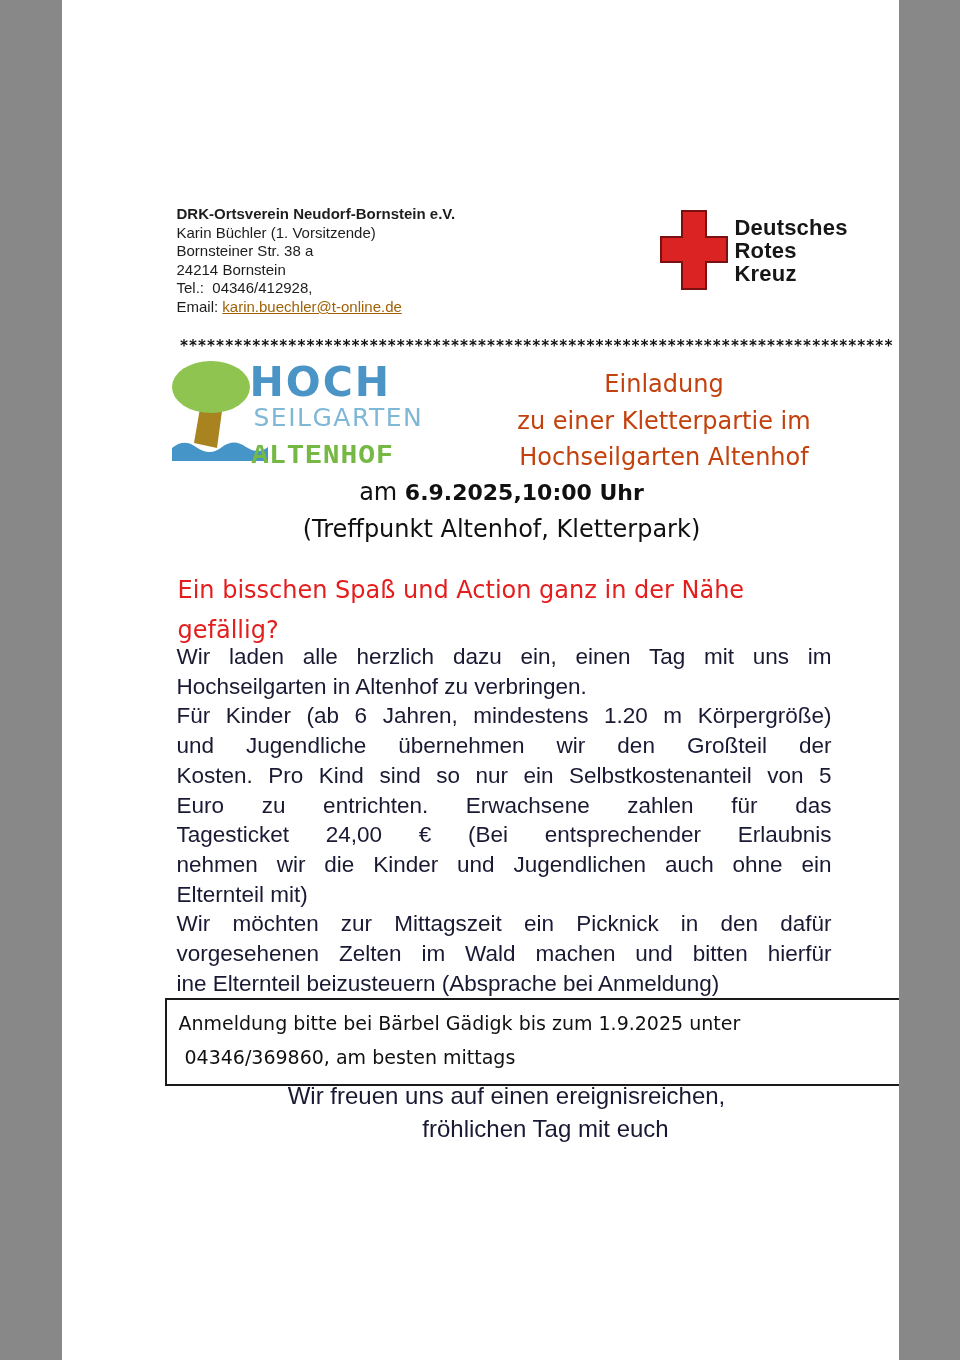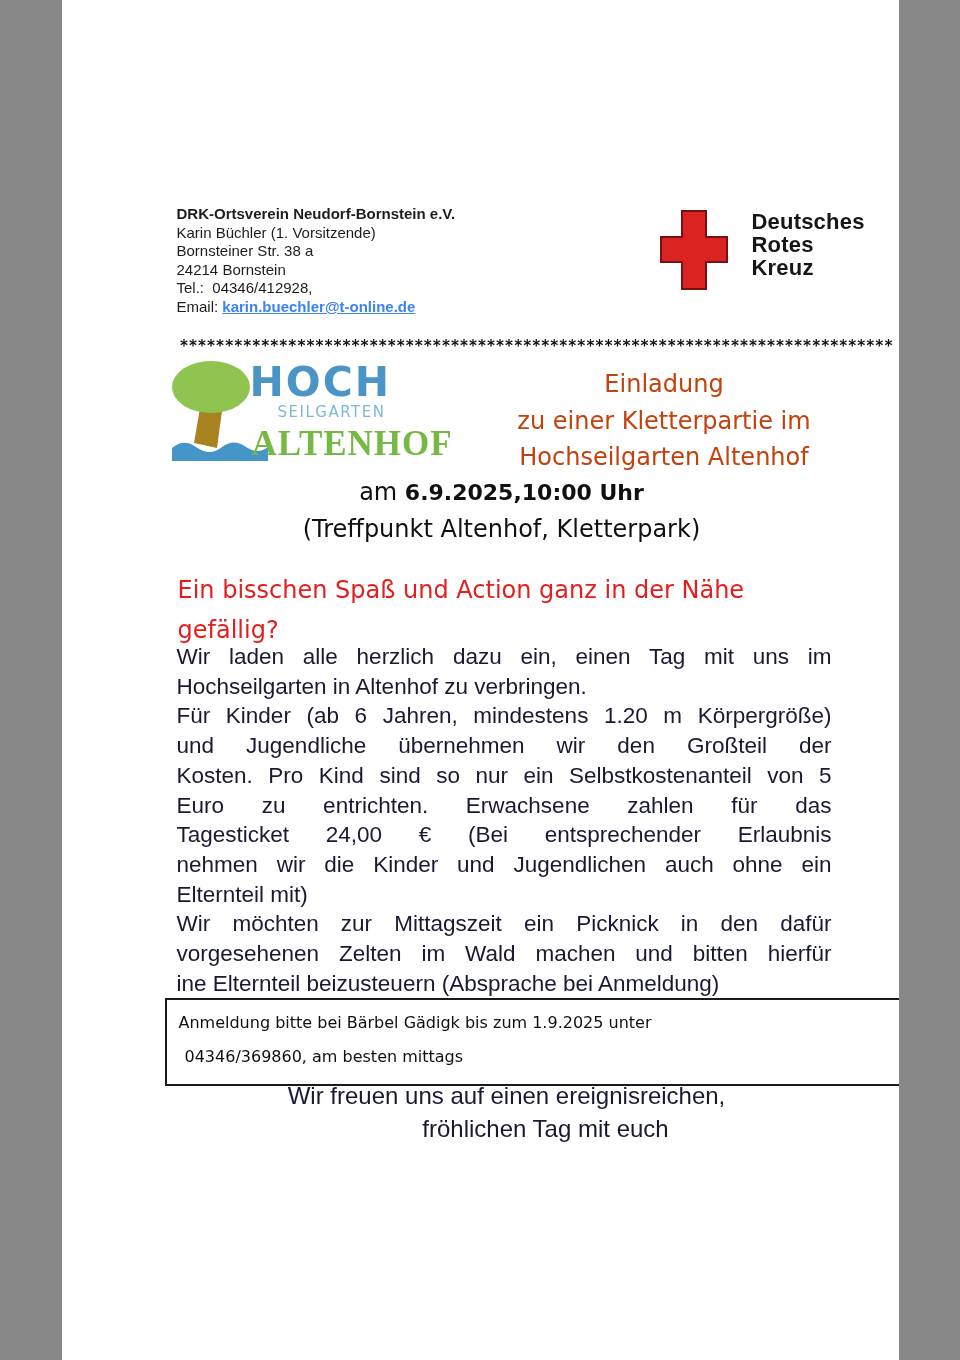--- a/index.html
+++ b/index.html
@@ -11,25 +11,25 @@
     font-family:"Liberation Sans", sans-serif;
     overflow:hidden;
   }
   
   .sender{
     position:absolute;left:115px;top:205px;
     font-size:15px;line-height:18.6px;color:#1d1d1d;
   }
   .sender-name{font-weight:bold;white-space:pre-wrap;}
   .sender-line{white-space:pre-wrap;}
-  .sender-email a{color:#3b82f6;text-decoration:underline;font-weight:bold;}
+  .sender-email a{color:#a16207;text-decoration:underline;}
   
   .drk-logo{
     position:absolute;left:598px;top:210px;
-    display:flex;gap:24px;
+    display:flex;align-items:center;gap:7px;
   }
   .drk-cross{width:68px;height:80px;display:block;}
   .drk-text{
     font-size:22px;font-weight:bold;color:#161616;
     line-height:23px;letter-spacing:0.2px;
   }
   
   .divider{
     position:absolute;left:118px;top:337px;width:716px;
     font-family:"DejaVu Sans Mono", monospace;
@@ -40,26 +40,26 @@
   .event-logo{position:absolute;left:108px;top:360px;width:260px;height:108px;}
   .tree-mark{position:absolute;left:0;top:0;width:100px;height:104px;}
   .logo-hoch{
     position:absolute;left:80px;top:-2px;
     font-family:"DejaVu Sans", sans-serif;
     font-size:41px;font-weight:bold;letter-spacing:2px;
   }
   .logo-seilgarten{
     position:absolute;left:84px;top:43px;
     font-family:"DejaVu Sans", sans-serif;
-    font-size:15px;font-weight:400;letter-spacing:1.5px;margin-left:24px;
+    font-size:25px;font-weight:400;letter-spacing:1.5px;
   }
   .logo-altenhof{
-    position:absolute;left:82px;top:64px;
-    font-family:Liberation Serif, serif;
-    font-size:35px;font-weight:bold;letter-spacing:1px;
+    position:absolute;left:82px;top:80px;
+    font-family:Liberation Mono, monospace;
+    font-size:28px;font-weight:bold;letter-spacing:1px;
   }
   
   .inv-block{
     position:absolute;left:380px;top:366px;width:445px;
     text-align:center;color:#c2410c;
     font-family:"DejaVu Sans", sans-serif;
     font-size:24px;line-height:36.5px;
   }
   .date-block{
     position:absolute;left:105px;top:474px;width:670px;
@@ -82,21 +82,21 @@
     font-size:22.5px;line-height:29.7px;color:#191933;
   }
   .bline.j{text-align:justify;text-align-last:justify;}
   .bline.e{text-align:left;}
   
   .anmeldung-box{
     position:absolute;left:103px;top:998px;width:733px;
     border:2px solid #1a1a1a;
     padding:6px 0 10px 12px;
     font-family:"DejaVu Sans", sans-serif;
-    font-size:16px;line-height:34px;color:#101010;
+    font-size:19px;line-height:34px;color:#101010;
   }
   .box-line2{padding-left:6px;}
   
   .closing{
     position:absolute;left:70px;top:1082px;width:750px;
     text-align:center;color:#191933;font-size:24px;
   }
   .closing-line2{margin-top:5px;padding-left:78px;}
 </style>
 </head>

